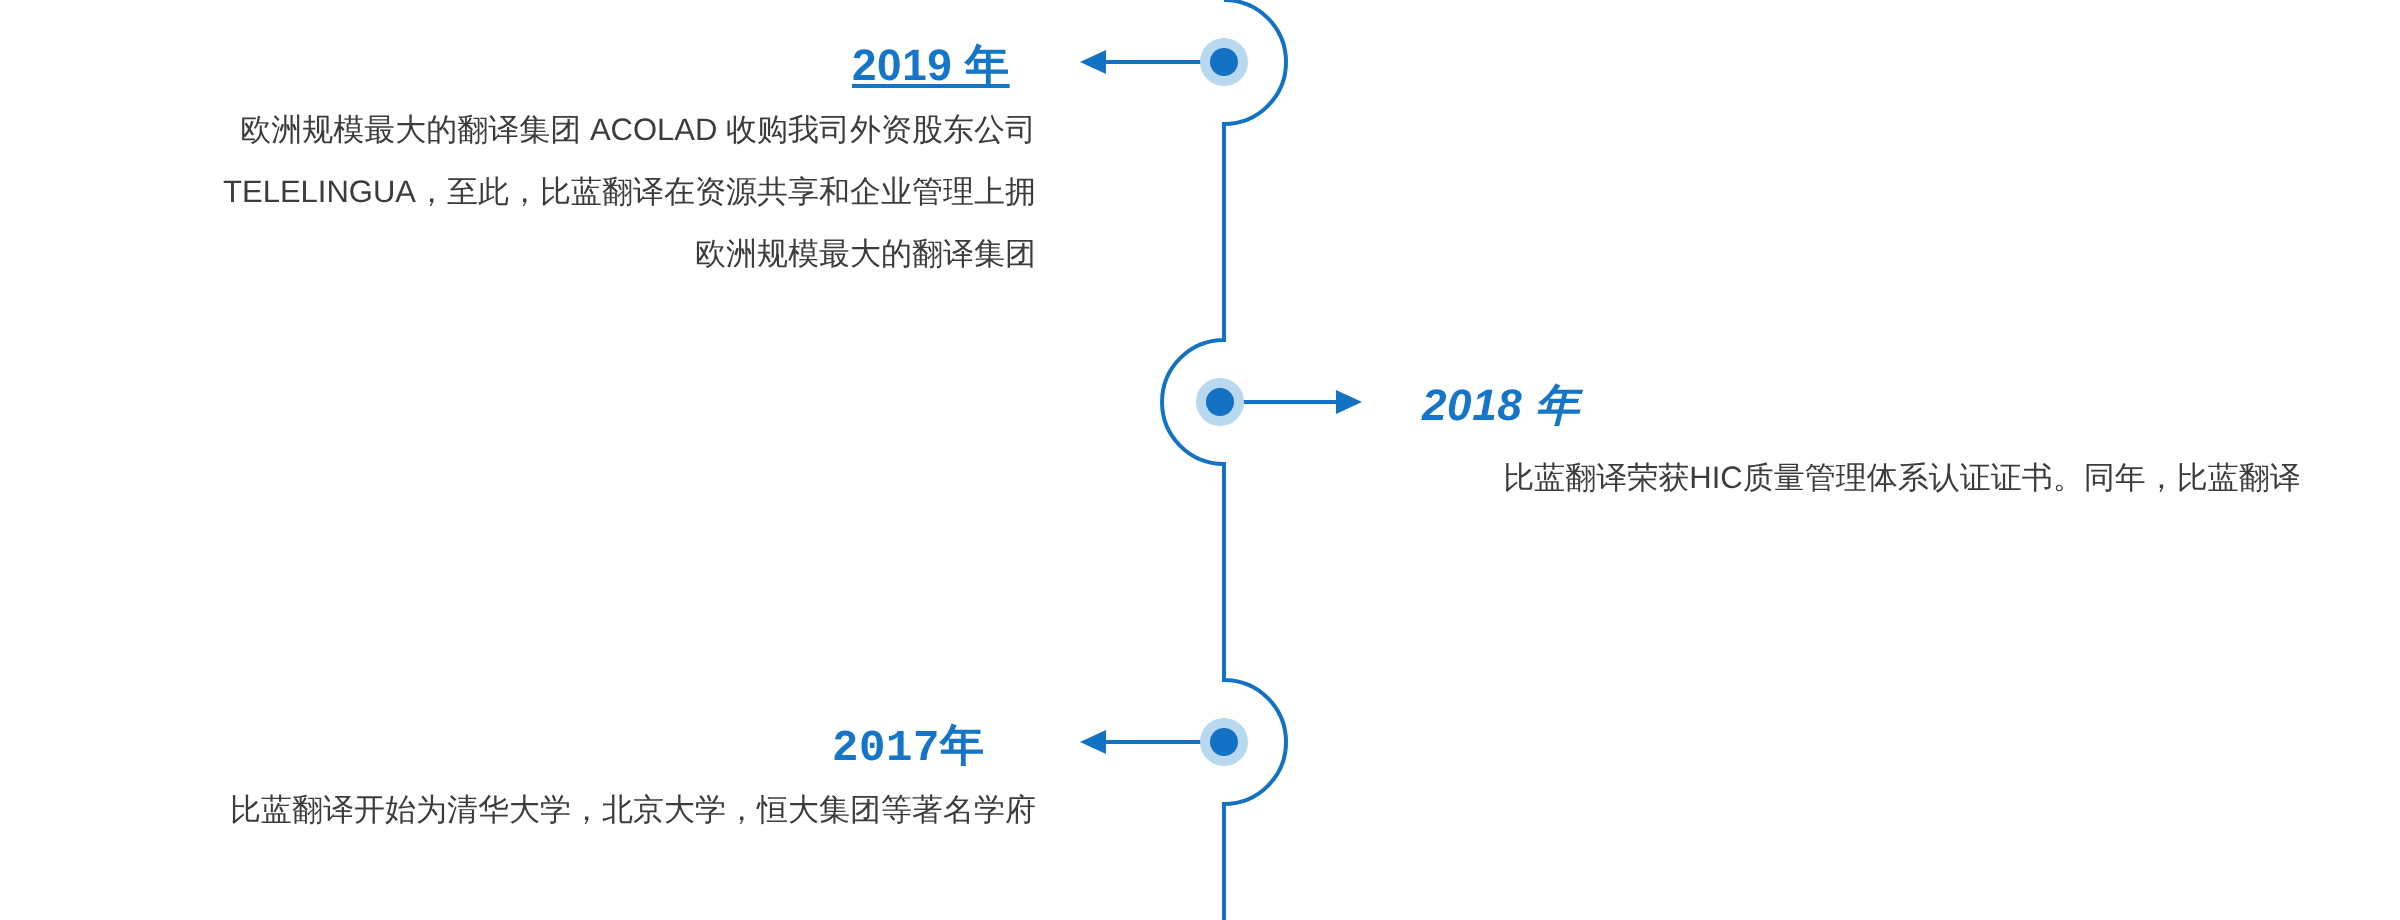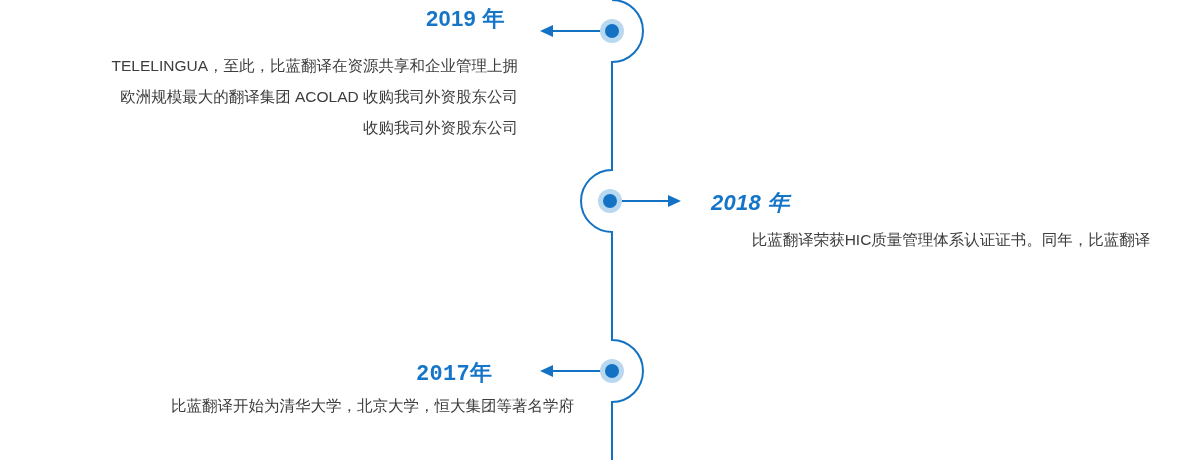--- a/index.html
+++ b/index.html
@@ -62,32 +62,32 @@
   }
   .desc-left {
     text-align: center;
   }
   .desc-line {
     display: block;
   }
 
   
   #dot-2019 { left: 600px; top: 19px; }
-  #year-2019 { left: 426px; top: 4px; }
+  #year-2019 { left: 426px; top: 18px; text-decoration: underline; }
   #desc-2019 { left: 0px; top: 50px; width: 518px; }
 
   
   #dot-2018 { left: 598px; top: 189px; }
   #year-2018 { left: 711px; top: 188px; font-style: italic; }
   #desc-2018 { left: 711px; top: 224px; width: 480px; }
 
   
   #dot-2017 { left: 600px; top: 359px; }
   #year-2017 { left: 416px; top: 358px; font-family: Liberation Mono, monospace; }
-  #desc-2017 { left: 16px; top: 390px; width: 518px; padding-left: 40px; }
+  #desc-2017 { left: 0px; top: 390px; width: 518px; }
 </style>
 </head>
 <body>
 
 <div id="timeline-root">
 
   <svg id="spine-svg" viewBox="0 0 1200 460" xmlns="http://www.w3.org/2000/svg">
 
     <path d="M 612 0
              A 31 31 0 0 1 612 62
@@ -105,23 +105,23 @@
 
     <line x1="610" y1="371" x2="548" y2="371" stroke="#1372c4" stroke-width="2"></line>
     <polygon points="540,371 553,365 553,377" fill="#1372c4"></polygon>
   </svg>
 
   <div class="node-dot" id="dot-2019"></div>
 
   <div class="year-label" id="year-2019">2019 年</div>
 
   <div class="desc-block desc-right" id="desc-2019">
+    <span class="desc-line">欧洲规模最大的翻译集团  ACOLAD  收购我司外资股东公司</span>
     <span class="desc-line">TELELINGUA，至此，比蓝翻译在资源共享和企业管理上拥</span>
-    <span class="desc-line">欧洲规模最大的翻译集团  ACOLAD  收购我司外资股东公司</span>
-    <span class="desc-line">收购我司外资股东公司</span>
+    <span class="desc-line">欧洲规模最大的翻译集团</span>
   </div>
 
   <div class="node-dot" id="dot-2018"></div>
 
   <div class="year-label" id="year-2018">2018 年</div>
 
   <div class="desc-block desc-left" id="desc-2018">
     <span class="desc-line">比蓝翻译荣获HIC质量管理体系认证证书。同年，比蓝翻译</span>
   </div>
 

